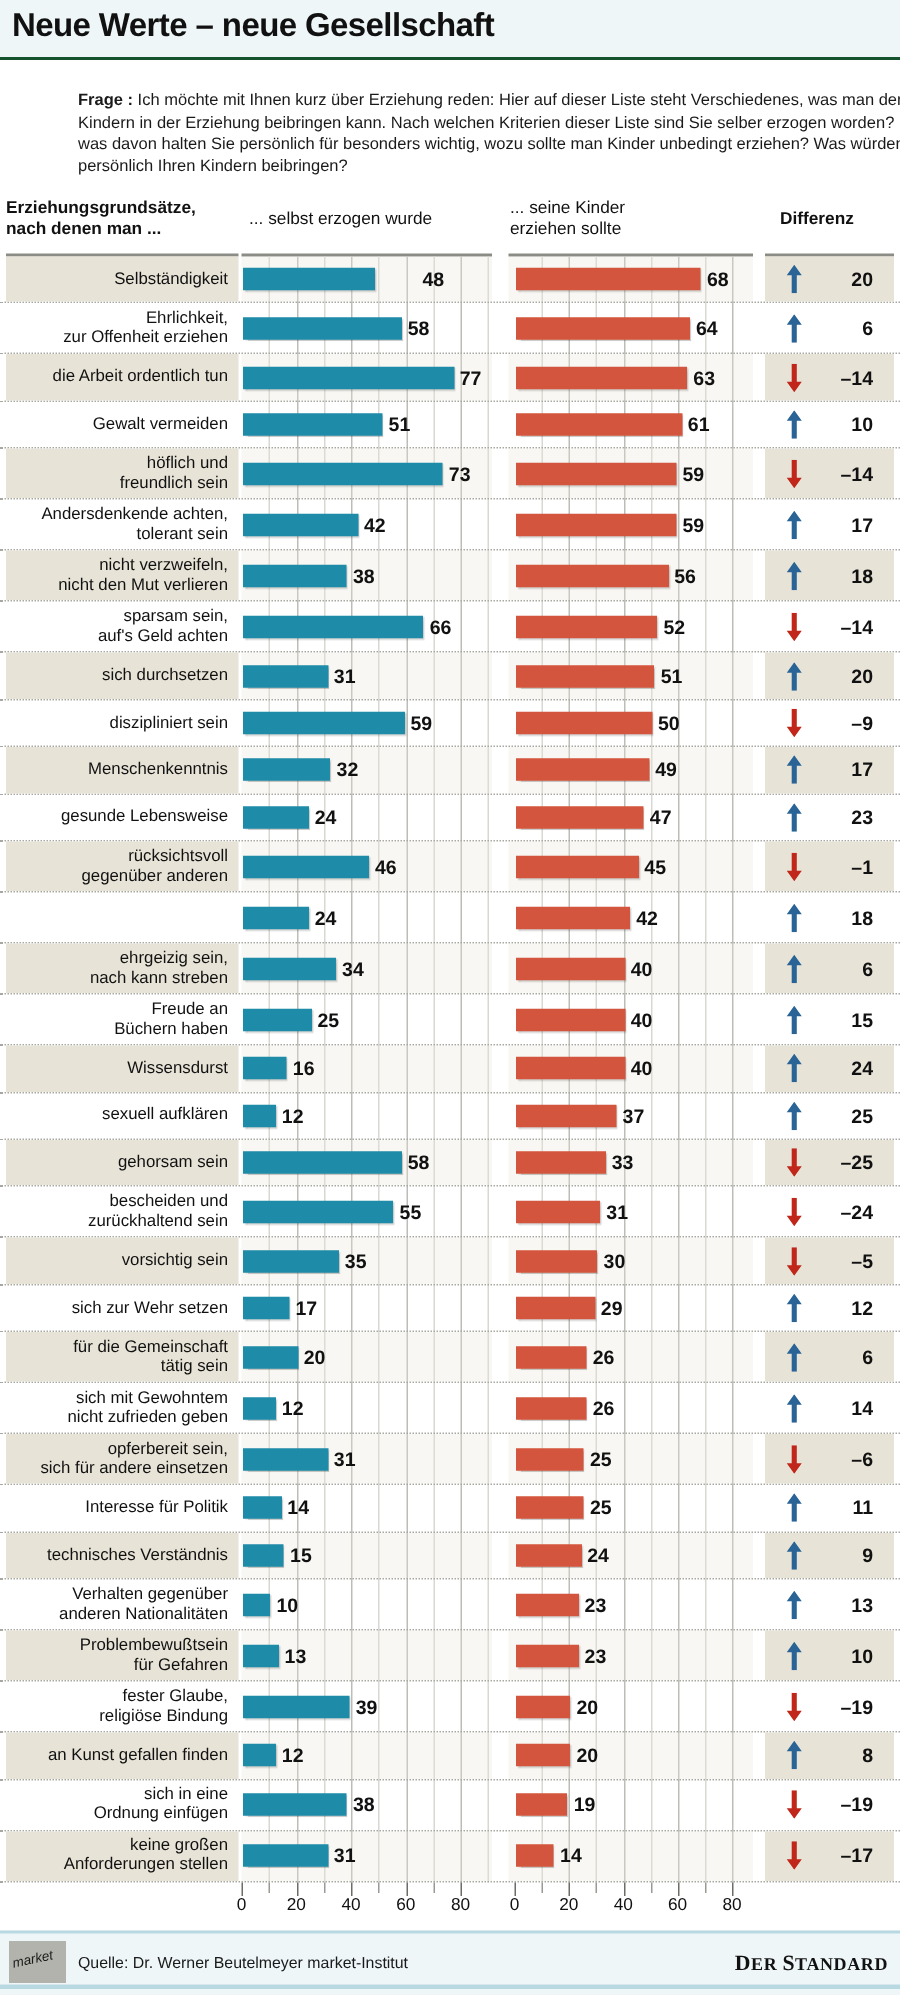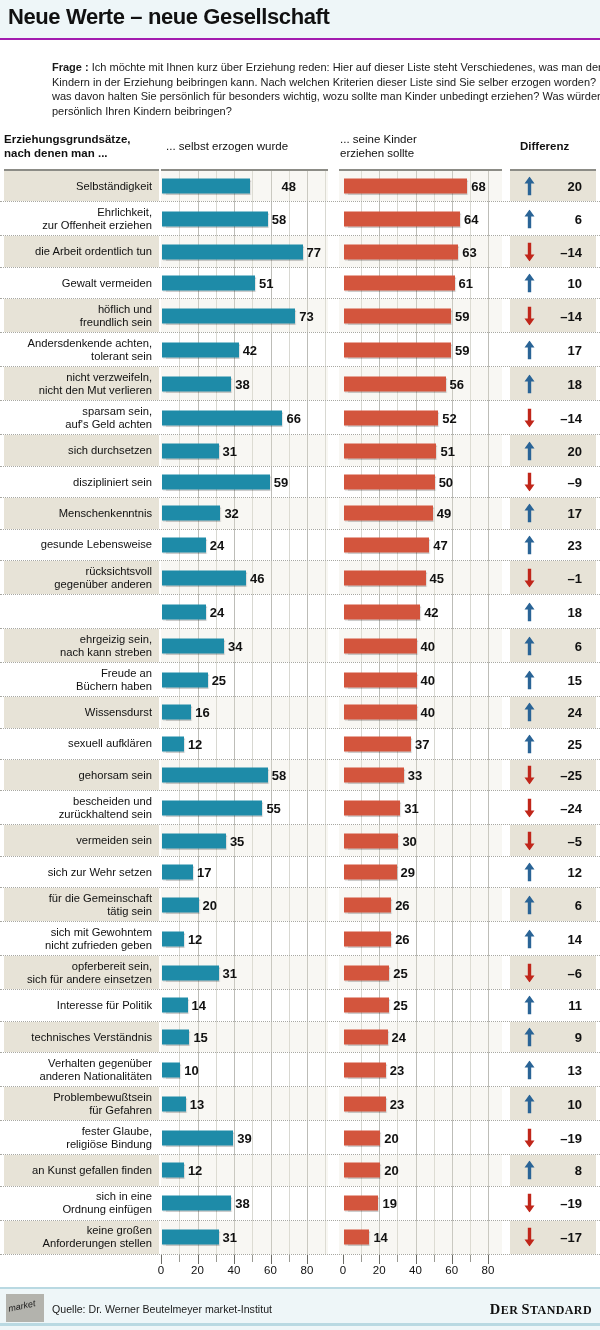--- a/index.html
+++ b/index.html
@@ -14,21 +14,21 @@
     height: 1330px;
     background: #ffffff;
     overflow: hidden;
   }
 
   
   .titlebar {
     position: absolute;
     left: 0; top: 0; width: 600px; height: 40px;
     background: #eef6f8;
-    border-bottom: 2px solid #a21caf;
+    border-bottom: 2px solid #14532d;
   }
   .titlebar .title {
     position: absolute;
     left: 8px; top: 4px;
     font-size: 22px;
     font-weight: bold;
     letter-spacing: -0.4px;
     color: #111111;
     white-space: nowrap;
   }
@@ -663,21 +663,21 @@
           <div class="cell-diff">
             <div class="arrow"><svg width="11" height="19" viewBox="0 0 11 19">
                 <polygon points="5.5,19 10.5,12 7.2,12 7.2,0 3.8,0 3.8,12 0.5,12" fill="#c0261a"></polygon>
               </svg></div>
             <div class="diffval">–24</div>
           </div>
         </div>
         <div class="row shade" style="height: 31.4303px;">
           <div class="cell-label">
             <div>
-              <div>vermeiden sein</div>
+              <div>vorsichtig sein</div>
             </div>
           </div>
           <div class="cell-self">
             <div class="bar teal" style="left: 1px; width: 63.875px;"></div>
             <div class="barval" style="left: 68.875px;">35</div>
           </div>
           <div class="cell-child">
             <div class="bar red" style="left: 5px; width: 54.375px;"></div>
             <div class="barval" style="left: 63.375px;">30</div>
           </div>

